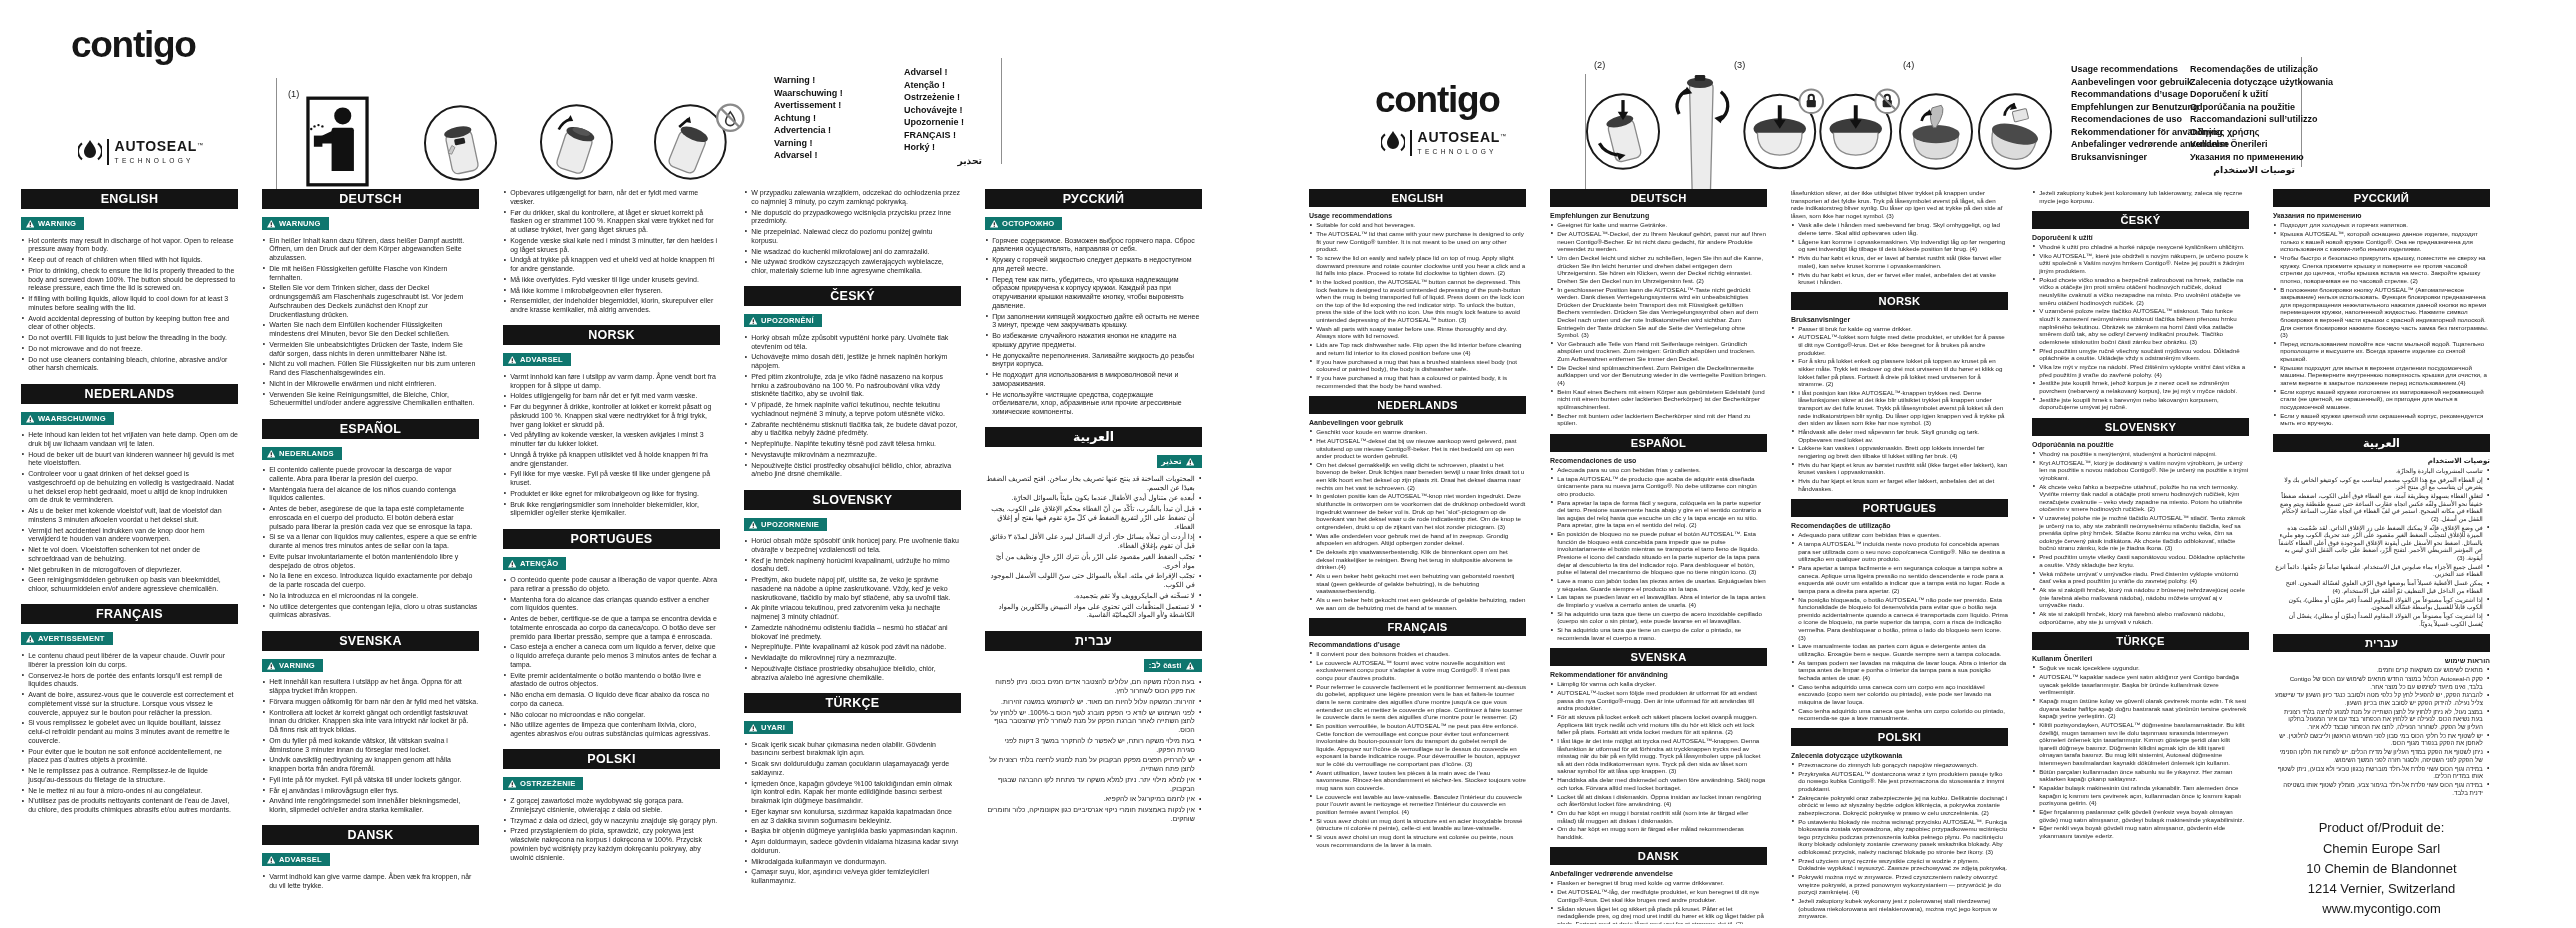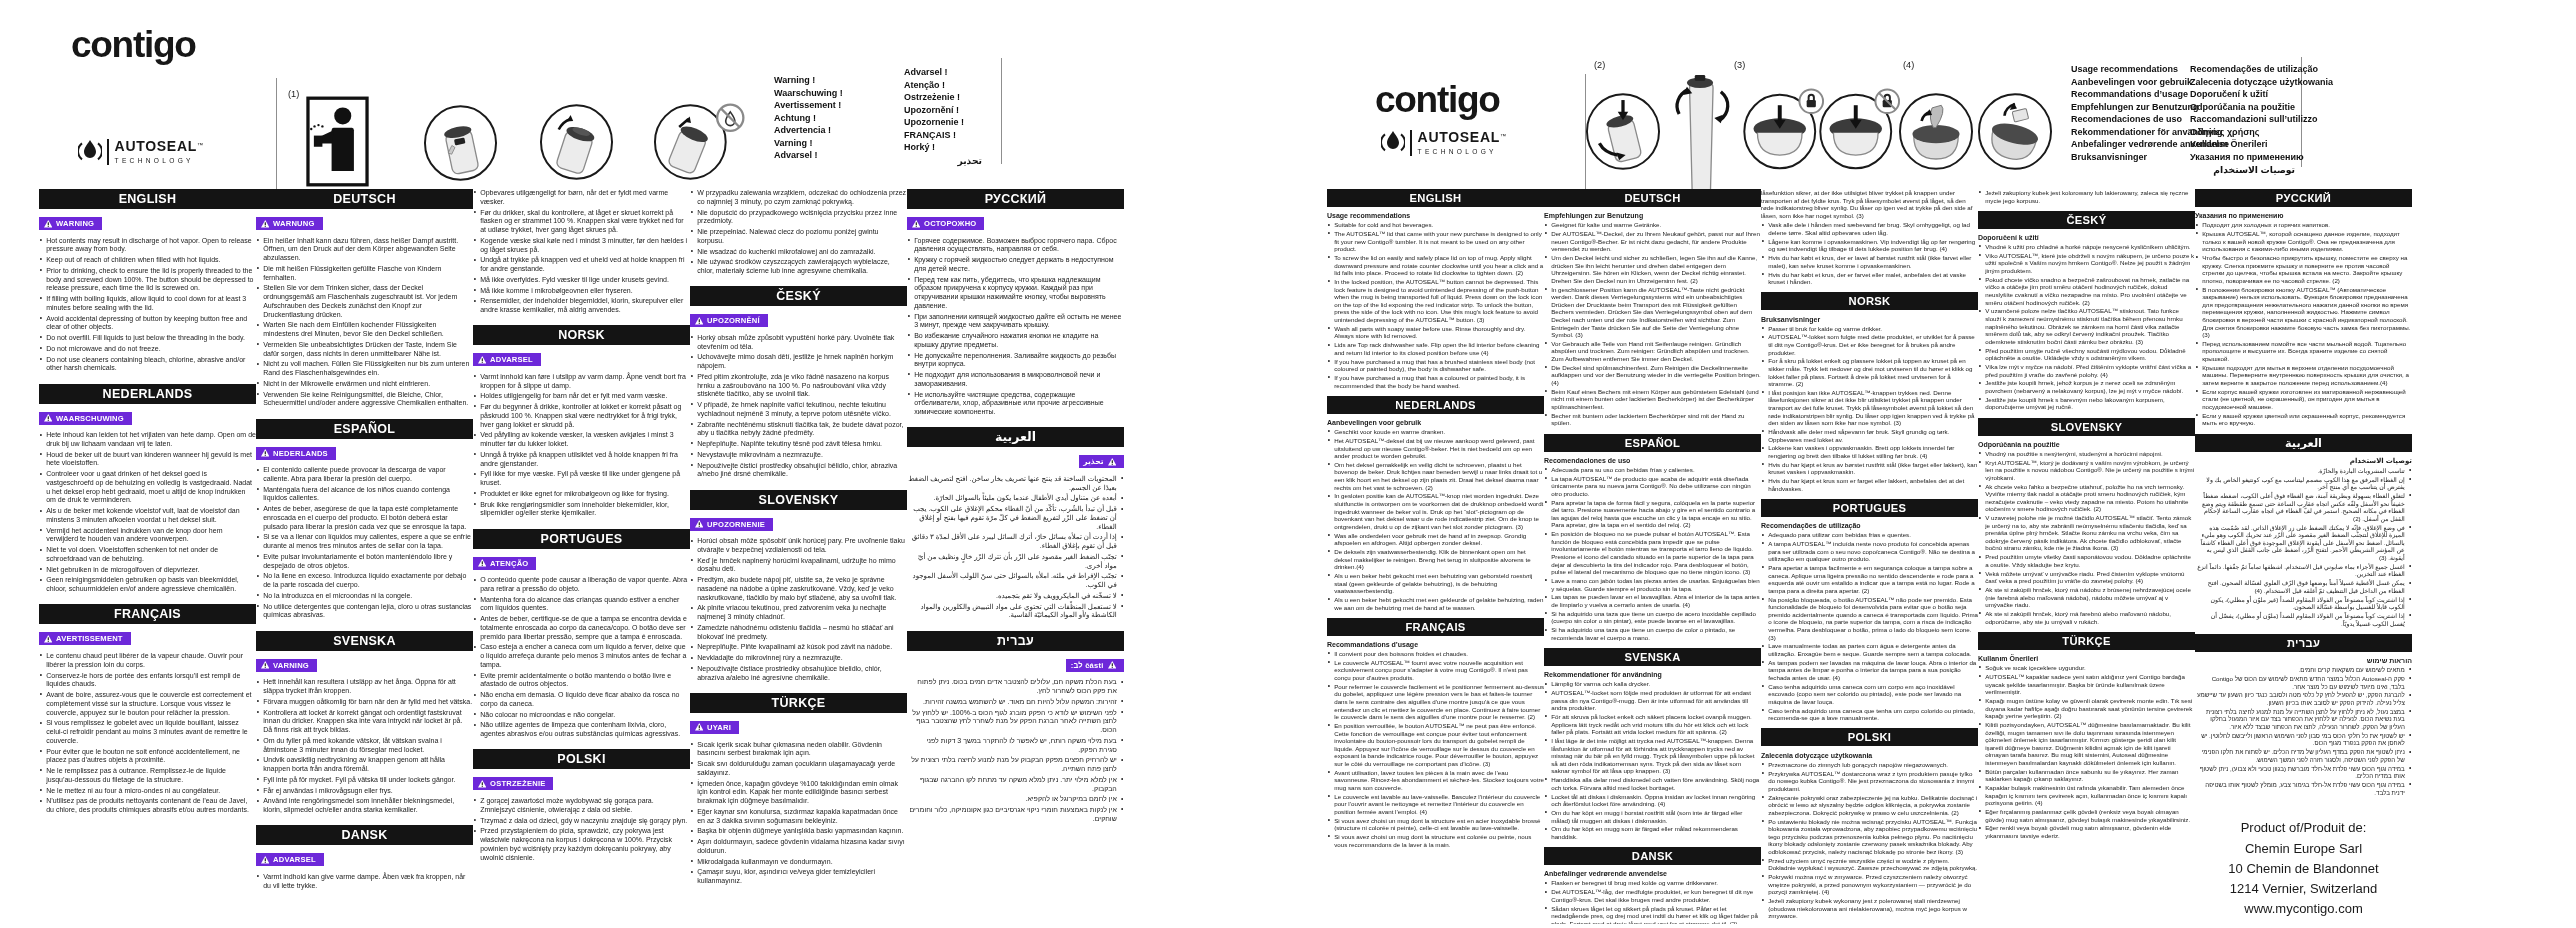--- a/index.html
+++ b/index.html
@@ -19,27 +19,27 @@
   .as-tech{font-size:6.6px;letter-spacing:3.3px;font-weight:500}
 
   .vdiv{position:absolute;width:1.3px;background:#8f8f8f}
   .figlabel{position:absolute;font-size:9.2px;color:#222}
 
   
   .langlist{position:absolute;font-size:9px;font-weight:700;line-height:12.5px;color:#111}
   .langlist-ar{position:absolute;font-size:9.2px;font-weight:700;text-align:right;direction:rtl;color:#111}
 
   
-  .cols{position:absolute;left:39px;top:189px;display:flex;}
+  .cols{position:absolute;left:21px;top:189px;display:flex;gap:24px}
   .col{width:217px;height:731px;overflow:hidden}
   .lang-h{background:#141414;color:#fff;text-align:center;font-weight:700;
           font-size:12.5px;height:20px;line-height:20px;letter-spacing:0.3px;margin:10.5px 0 8px}
   .col > .lang-h:first-child{margin-top:0}
   .warnrow{margin:1.3px 0 6.6px}
-  .warnbadge{display:inline-flex;align-items:center;gap:4px;background:#6d28d9;color:#fff;
+  .warnbadge{display:inline-flex;align-items:flex-end;gap:4px;background:#0f766e;color:#fff;
              font-weight:700;font-size:7.6px;padding:2px 8px 2px 4.6px;letter-spacing:0.2px}
   .bl{margin:0 0 2.6px 0;padding:0;list-style:none;font-size:7px;line-height:1.25}
   .bl li{position:relative;padding-left:7.2px;margin-bottom:2px}
   .bl li::before{content:"\2022";position:absolute;left:0.7px;top:-0.7px;font-size:6.6px}
   .sub{font-weight:700;font-size:7.6px;margin:0 0 2px 0}
   .cont{font-size:7px;line-height:1.25;margin:0 0 2px 0}
   .rtl{direction:rtl;text-align:right}
   .bl.rtl li{padding-left:0;padding-right:7.2px}
   .bl.rtl li::before{left:auto;right:0.7px}
   .info{font-size:13px;text-align:center;line-height:1.55;margin-top:22.3px}
@@ -138,21 +138,21 @@
         <div>Avertissement !</div>
         <div>Achtung !</div>
         <div>Advertencia !</div>
         <div>Varning !</div>
         <div>Advarsel !</div>
       </div>
     <div class="langlist" style="left:904px;top:66px">
         <div>Advarsel !</div>
         <div>Atenção !</div>
         <div>Ostrzeżenie !</div>
-        <div>Upozornění !</div>
+        <div>Uchovávejte !</div>
         <div>Upozornenie !</div>
         <div>FRANÇAIS !</div>
         <div>Horký !</div>
       </div>
     <div class="langlist-ar" style="left:904px;top:155px;width:78px">تحذير</div>
 
     <div class="cols">
         <div class="col">
           <div class="lang-h">ENGLISH</div>
           <div class="warnrow"><span class="warnbadge">

